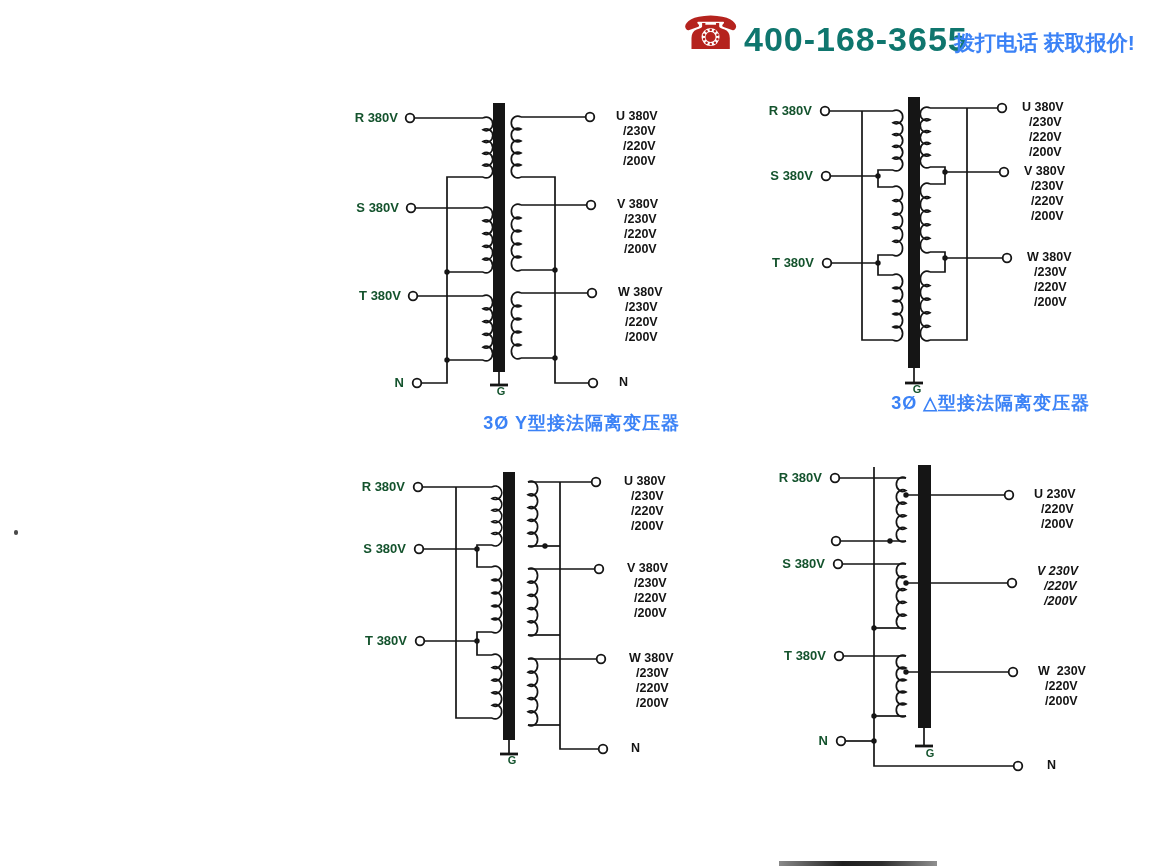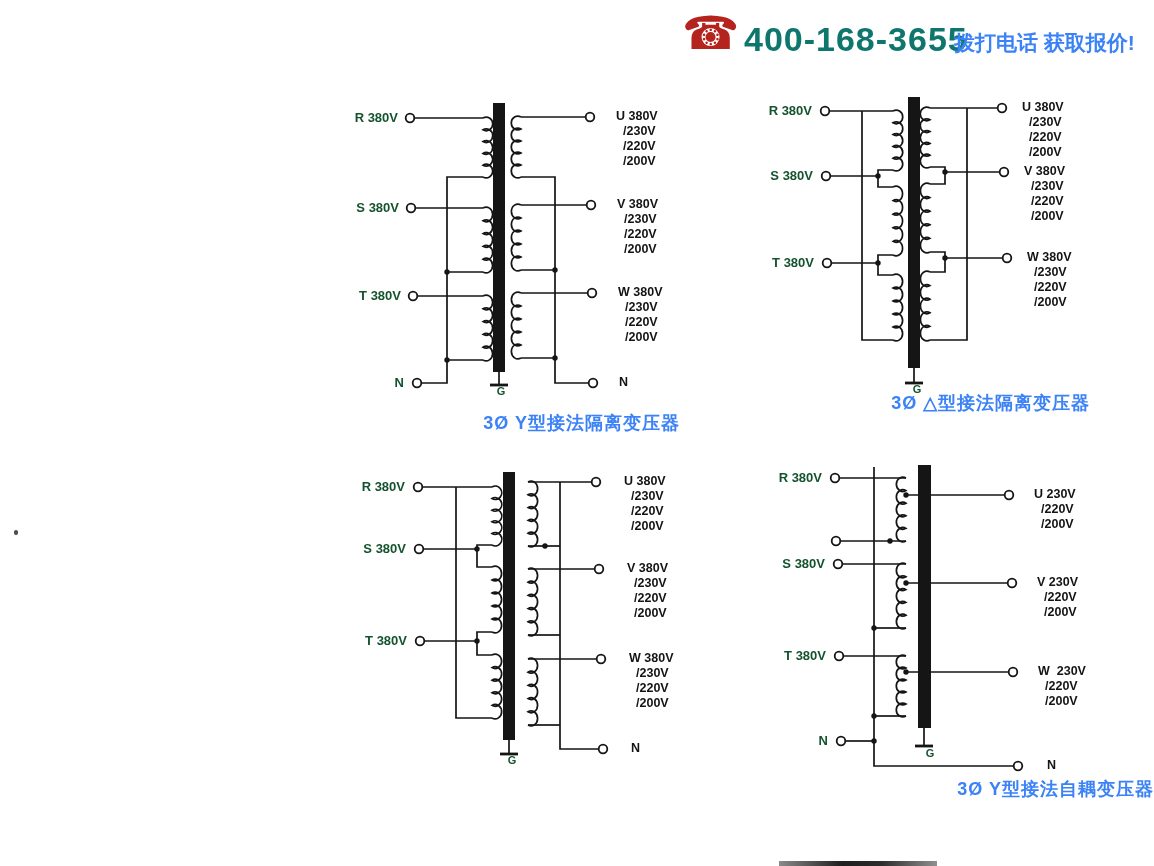--- a/index.html
+++ b/index.html
@@ -169,21 +169,20 @@
       <div class="tlabel" style="top: 81px; left: -44px; width: 110px; text-align: right;">S 380V</div>
       <div class="tlabel" style="top: 173px; left: -43px; width: 110px; text-align: right;">T 380V</div>
       <div class="vlabel" style="top: 14px; left: 284px;"><div>U 380V</div><div class="sub">/230V</div><div class="sub">/220V</div><div class="sub">/200V</div></div>
       <div class="vlabel" style="top: 101px; left: 287px;"><div>V 380V</div><div class="sub">/230V</div><div class="sub">/220V</div><div class="sub">/200V</div></div>
       <div class="vlabel" style="top: 191px; left: 289px;"><div>W 380V</div><div class="sub">/230V</div><div class="sub">/220V</div><div class="sub">/200V</div></div>
       <div class="vlabel" style="top: 281px; left: 291px;"><div>N</div></div>
       <div class="tlabel glabel" style="top: 293px; left: 152px; width: 40px; text-align: center;">G</div>
     </div>
 
   <div class="diagram" style="left:760px;top:455px;width:394px;height:365px">
-    <div class="caption" style="top:322px">3Ø Y型接法自耦变压器</div>
   <svg viewBox="0 0 394 365" width="394" height="365">
         <polyline points="79,23 146,23" fill="none" stroke="#151515" stroke-width="1.7"></polyline>
         <polyline points="114,12 114,311 254,311" fill="none" stroke="#151515" stroke-width="1.7"></polyline>
         <polyline points="80,86 146,86" fill="none" stroke="#151515" stroke-width="1.7"></polyline>
         <polyline points="82,109 146,109" fill="none" stroke="#151515" stroke-width="1.7"></polyline>
         <polyline points="83,201 146,201" fill="none" stroke="#151515" stroke-width="1.7"></polyline>
         <polyline points="85,286 114,286" fill="none" stroke="#151515" stroke-width="1.7"></polyline>
         <polyline points="146,40 245,40" fill="none" stroke="#151515" stroke-width="1.7"></polyline>
         <polyline points="146,128 248,128" fill="none" stroke="#151515" stroke-width="1.7"></polyline>
         <polyline points="146,217 249,217" fill="none" stroke="#151515" stroke-width="1.7"></polyline>
@@ -210,21 +209,21 @@
         <circle cx="249" cy="40" r="4.3" fill="#ffffff" stroke="#151515" stroke-width="1.8"></circle>
         <circle cx="252" cy="128" r="4.3" fill="#ffffff" stroke="#151515" stroke-width="1.8"></circle>
         <circle cx="253" cy="217" r="4.3" fill="#ffffff" stroke="#151515" stroke-width="1.8"></circle>
         <circle cx="258" cy="311" r="4.3" fill="#ffffff" stroke="#151515" stroke-width="1.8"></circle>
       </svg>
       <div class="tlabel" style="top: 15px; left: -48px; width: 110px; text-align: right;">R 380V</div>
       <div class="tlabel" style="top: 101px; left: -45px; width: 110px; text-align: right;">S 380V</div>
       <div class="tlabel" style="top: 193px; left: -44px; width: 110px; text-align: right;">T 380V</div>
       <div class="tlabel" style="top: 278px; left: -42px; width: 110px; text-align: right;">N</div>
       <div class="vlabel" style="top: 32px; left: 274px;"><div>U 230V</div><div class="sub">/220V</div><div class="sub">/200V</div></div>
-      <div class="vlabel" style="top: 120px; left: 277px;"><div>V 230V</div><div class="sub">/220V</div><div class="sub">/200V</div></div>
+      <div class="vlabel" style="top: 109px; left: 277px; font-style: italic;"><div>V 230V</div><div class="sub">/220V</div><div class="sub">/200V</div></div>
       <div class="vlabel" style="top: 209px; left: 278px;"><div>W  230V</div><div class="sub">/220V</div><div class="sub">/200V</div></div>
       <div class="vlabel" style="top: 303px; left: 287px;"><div>N</div></div>
       <div class="tlabel glabel" style="top: 291px; left: 150px; width: 40px; text-align: center;">G</div>
     </div>
 
   <div class="artifact-dot"></div>
   <div class="artifact-bar"></div>
 
 </div>
 

